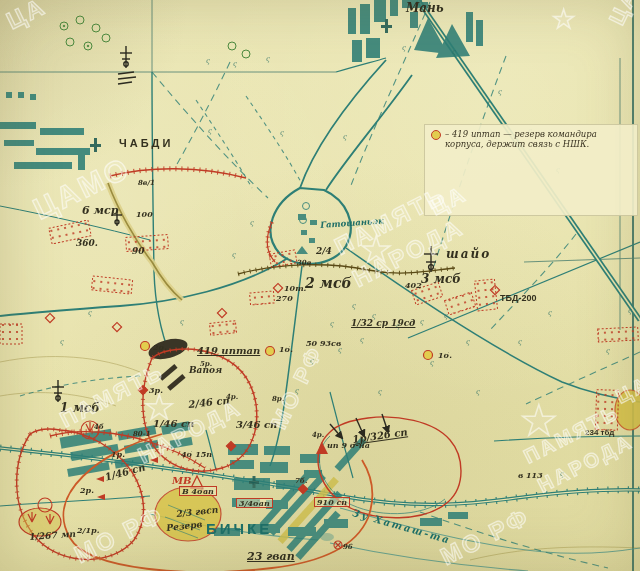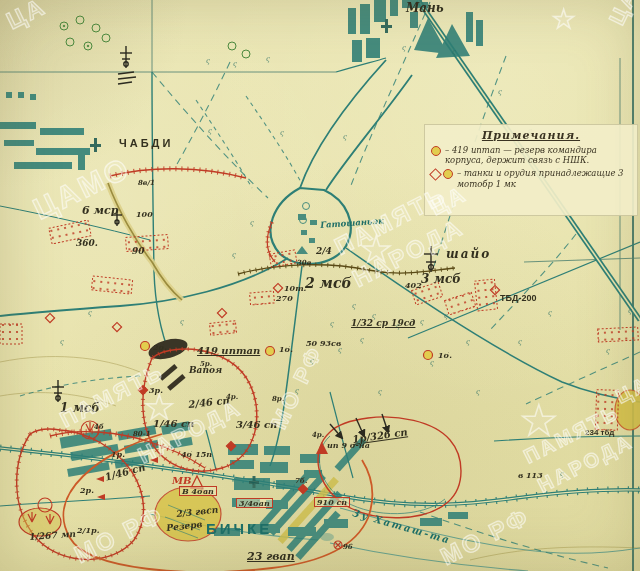--- a/index.html
+++ b/index.html
@@ -345,36 +345,28 @@
       </g>
       <g transform="translate(117,226)">
         <line x1="0" y1="0" x2="0" y2="-16"></line>
           <line x1="-5" y1="-11" x2="5" y2="-11"></line>
         <circle cx="0" cy="-4" r="2"></circle>
       </g>
     </g>
   </svg>
 
   <div class="legend">
-    <div class="legend-title">Примечания.</div>
     <div id="legend-items">
     <div class="legend-item">
       <span class="legend-syms">
             <span class="sym-circle-yellow"></span>
           </span>
       <span class="legend-text">– 419 иптап — резерв командира корпуса, держит связь с НШК.</span>
     </div>
 
-    <div class="legend-item">
-      <span class="legend-syms">
-            <span class="sym-diamond-hollow"></span>
-            <span class="sym-circle-yellow"></span>
-          </span>
-      <span class="legend-text">– танки и орудия принадлежащие 3 мотобр 1 мк</span>
-    </div>
 
   </div>
   </div>
 
 <span class="map-label lab-hand" style="left: 406px; top: 2px; font-size: 12px; color: rgb(51, 48, 31);">Мань</span>
     <span class="map-label lab-print" style="left: 119px; top: 138px; font-size: 11px; color: rgb(51, 48, 31); letter-spacing: 3px;">ЧАБДИ</span>
     <span class="map-label lab-hand" style="left: 138px; top: 179px; font-size: 7px; color: rgb(51, 48, 31);">8в/1</span>
     <span class="map-label lab-hand" style="left: 82px; top: 205px; font-size: 11px; color: rgb(51, 48, 31);">6 мср</span>
     <span class="map-label lab-hand" style="left: 136px; top: 210px; font-size: 8px; color: rgb(51, 48, 31);">100</span>
     <span class="map-label lab-hand" style="left: 76px; top: 239px; font-size: 9px; color: rgb(51, 48, 31);">360.</span>

